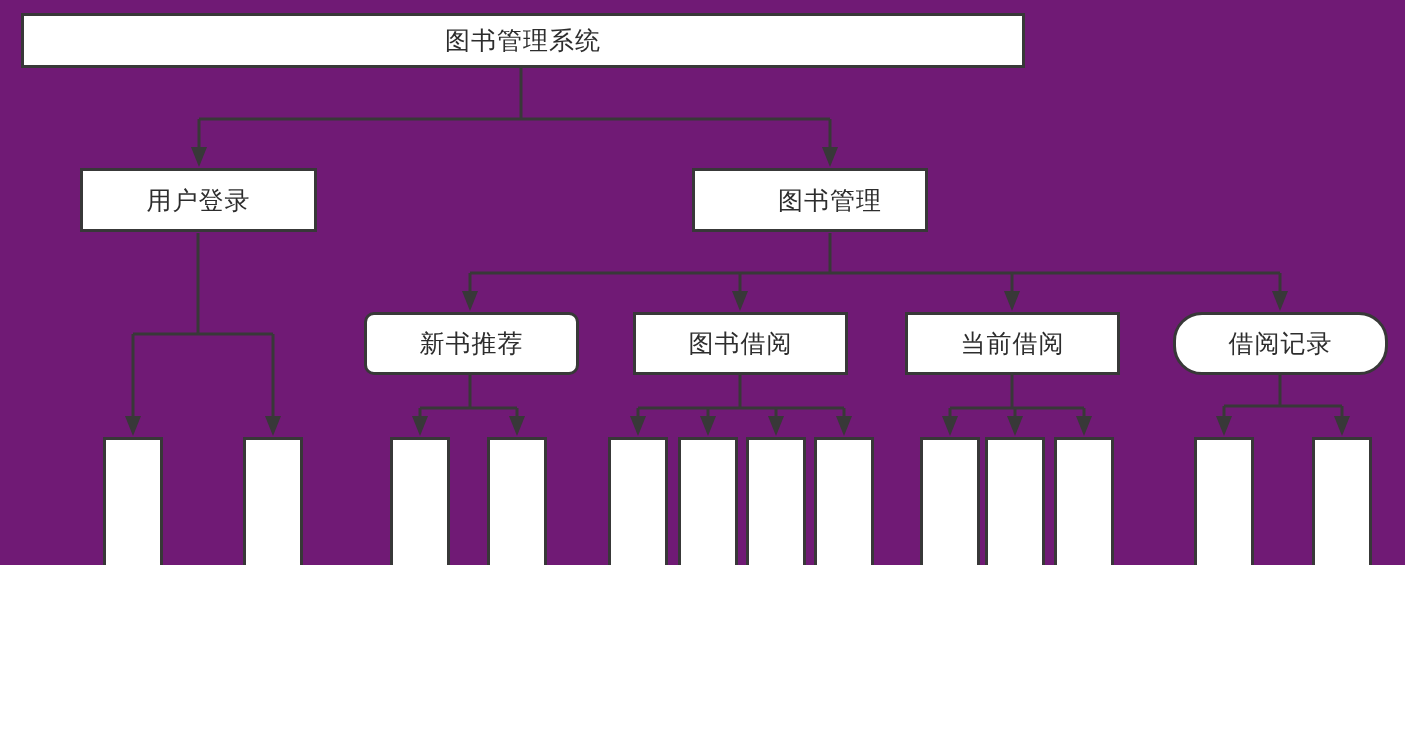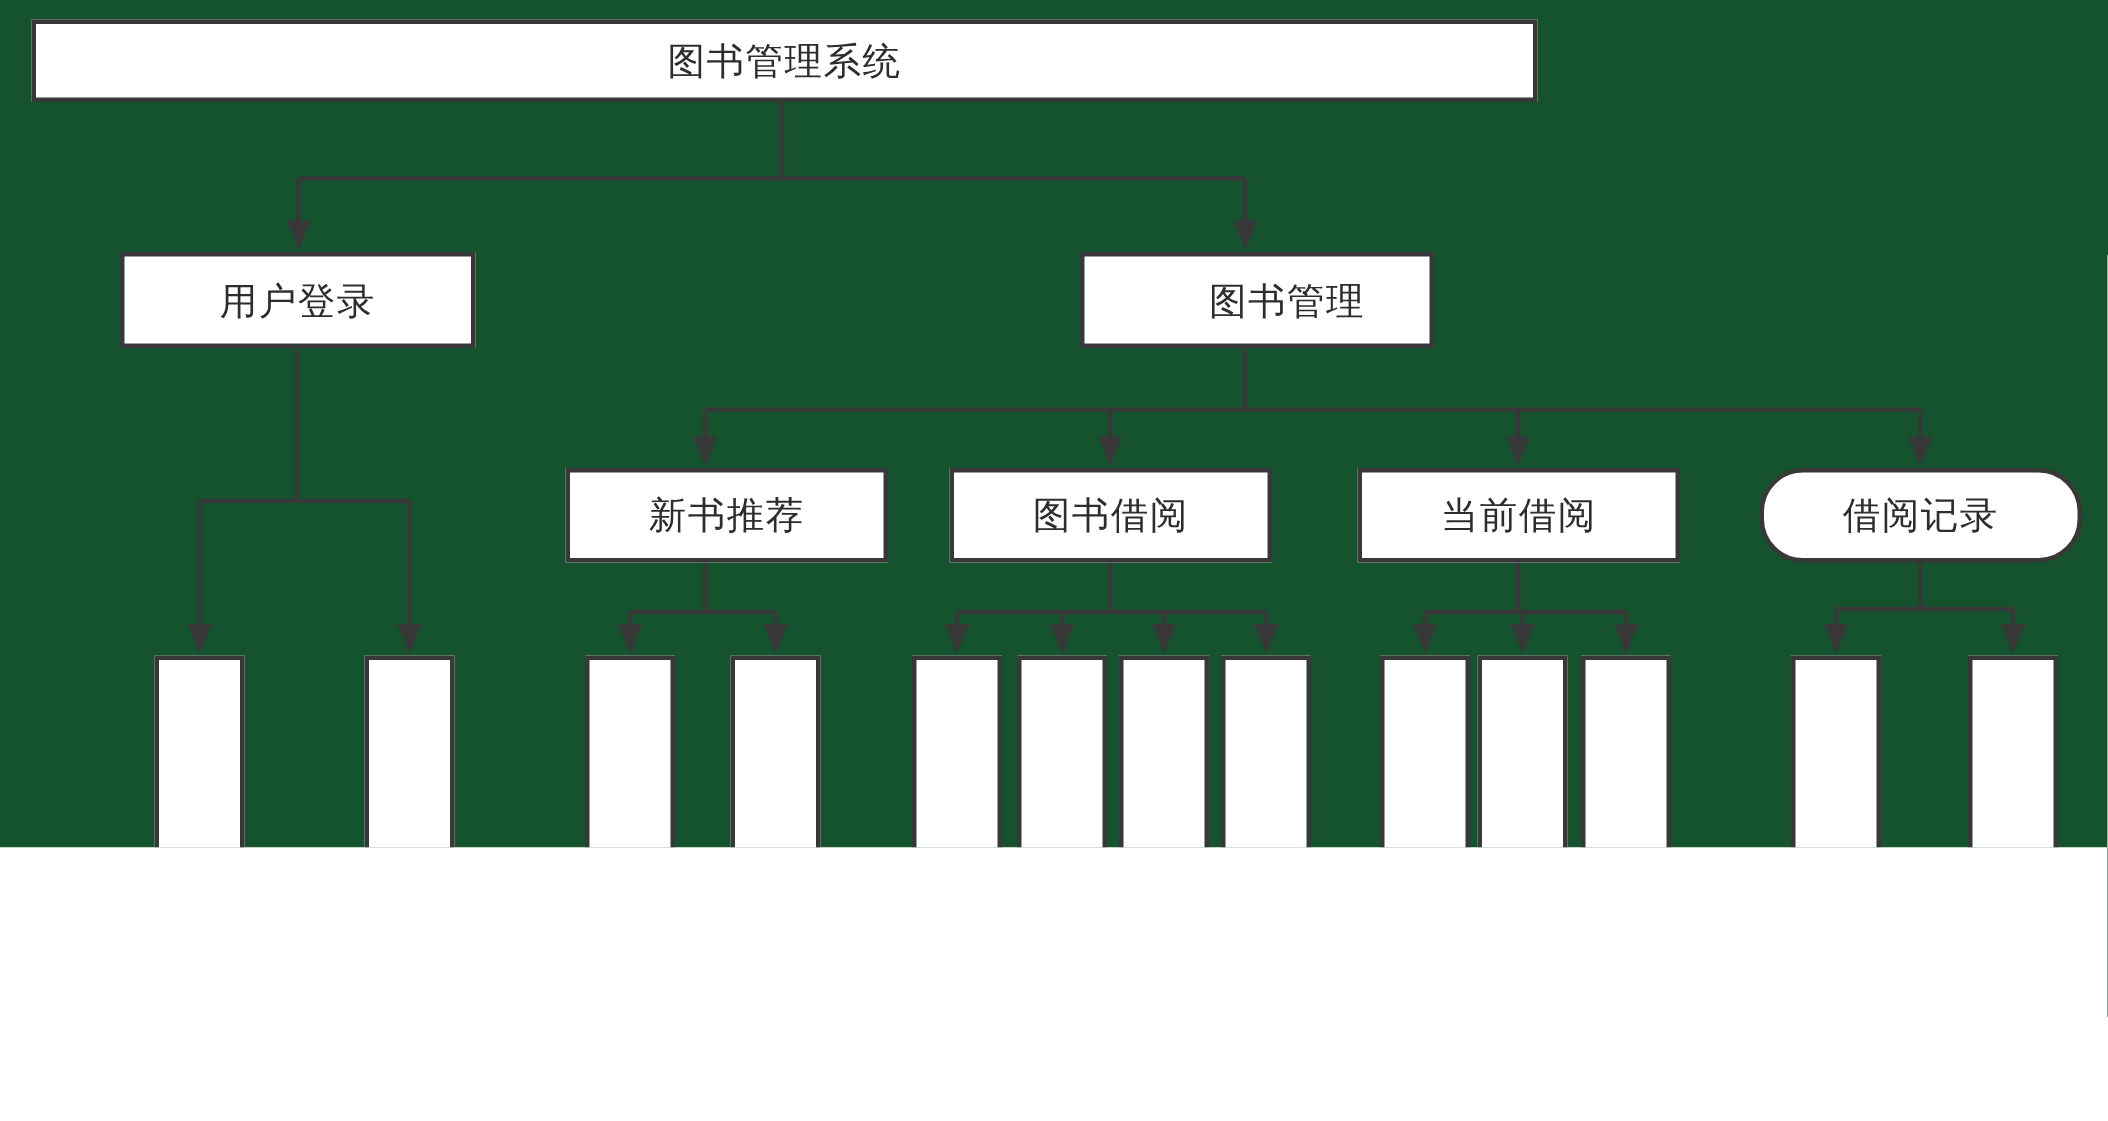--- a/index.html
+++ b/index.html
@@ -5,21 +5,21 @@
   html, body {
     margin: 0;
     padding: 0;
     background: #ffffff;
     font-family: "DejaVu Sans", "Liberation Sans", sans-serif;
   }
   .stage {
     position: relative;
     width: 1405px;
     height: 565px;
-    background: #14532d;
+    background: #701a75;
     overflow: hidden;
   }
   .connectors {
     position: absolute;
     left: 0;
     top: 0;
     width: 1405px;
     height: 747px;
     z-index: 1;
   }
@@ -90,23 +90,23 @@
         <polygon points="1007,416 1023,416 1015,436"></polygon>
         <polygon points="1076,416 1092,416 1084,436"></polygon>
         <polygon points="1216,416 1232,416 1224,436"></polygon>
         <polygon points="1334,416 1350,416 1342,436"></polygon>
       </g>
   </svg>
 
   <div class="node hbox" style="left:21px; top:13px; width:1004px; height:55px;">图书管理系统</div>
 
   <div class="node hbox" style="left:80px; top:168px; width:237px; height:64px;">用户登录</div>
-  <div class="node hbox" style="left:720px; top:168px; width:236px; height:64px;padding-left:40px;">图书管理</div>
+  <div class="node hbox" style="left:692px; top:168px; width:236px; height:64px;padding-left:40px;">图书管理</div>
 
-  <div class="node hbox" style="left:377px; top:312px; width:215px; height:63px;">新书推荐</div>
+  <div class="node hbox" style="left:364px; top:312px; width:215px; height:63px;border-radius:10px;">新书推荐</div>
   <div class="node hbox" style="left:633px; top:312px; width:215px; height:63px;text-align:right;">图书借阅</div>
   <div class="node hbox" style="left:905px; top:312px; width:215px; height:63px;">当前借阅</div>
   <div class="node hbox" style="left:1173px; top:312px; width:215px; height:63px;border-radius:29px;">借阅记录</div>
 
   <div class="node vbox" style="left:103px; top:437px; width:60px; height:298px;">
     <span>用户登录</span>
   </div>
   <div class="node vbox" style="left:243px; top:437px; width:60px; height:298px;">
     <span>注销登录</span>
   </div>

